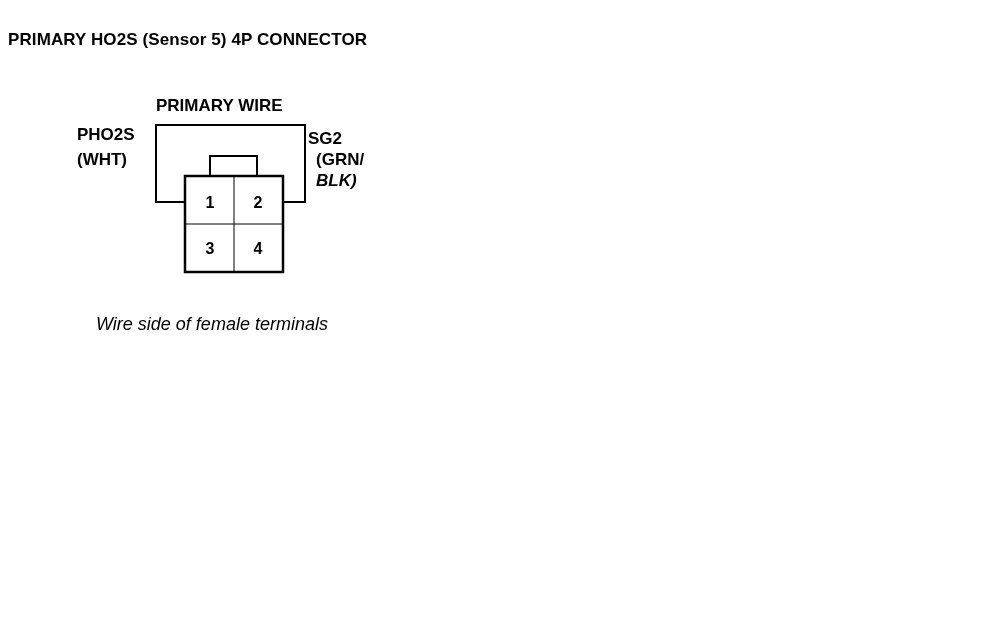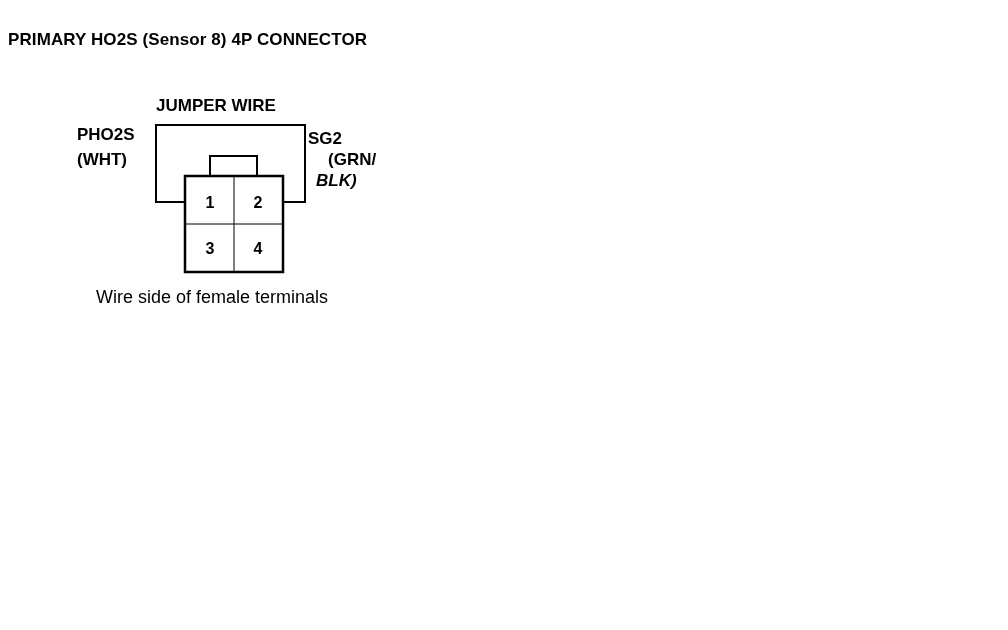--- a/index.html
+++ b/index.html
@@ -1,35 +1,35 @@
 <!DOCTYPE html>
 <html><head>
 <meta charset="utf-8">
 <style>
   html, body { margin:0; padding:0; background:#ffffff; }
   body { width:1008px; height:630px; position:relative; overflow:hidden;
          font-family:"Liberation Sans", "DejaVu Sans", sans-serif; color:#000; }
   .title { position:absolute; left:8px; top:30px; font-size:17px; font-weight:bold; letter-spacing:0.1px; white-space:nowrap; }
   .label { position:absolute; font-weight:bold; font-size:17px; line-height:21px; white-space:nowrap; }
-  .caption { position:absolute; left:96px; top:287px; font-size:18px; white-space:nowrap; }
+  .caption { position:absolute; left:96px; top:314px; font-size:18px; white-space:nowrap;font-style:italic; }
   svg.diagram { position:absolute; left:0; top:0; }
   .pin { position:absolute; font-weight:bold; font-size:16px; width:20px; text-align:center; }
 </style>
 </head>
 <body>
 
-<div class="title">PRIMARY HO2S (Sensor 8) 4P CONNECTOR</div>
+<div class="title">PRIMARY HO2S (Sensor 5) 4P CONNECTOR</div>
 
-<div class="label" style="left:156px; top:95px;">JUMPER WIRE</div>
+<div class="label" style="left:156px; top:95px;">PRIMARY WIRE</div>
 
 <div class="label" style="left:77px; top:124px;">PHO2S</div>
 <div class="label" style="left:77px; top:149px;">(WHT)</div>
 
 <div class="label" style="left:308px; top:128px;">SG2</div>
-<div class="label" style="left:328px; top:149px;text-align:right;">(GRN/</div>
+<div class="label" style="left:316px; top:149px;text-align:right;">(GRN/</div>
 <div class="label" style="left:316px; top:170px;font-style:italic;">BLK)</div>
 
 <svg class="diagram" width="1008" height="630">
 
   <polyline points="185,202 156,202 156,125 305,125 305,202 283,202" fill="none" stroke="#000" stroke-width="2"></polyline>
 
   <polyline points="210,176 210,156 257,156 257,176" fill="none" stroke="#000" stroke-width="2"></polyline>
 
   <rect x="185" y="176" width="98" height="96" fill="#fff" stroke="#000" stroke-width="2.5"></rect>
   <line x1="234" y1="176" x2="234" y2="272" stroke="#000" stroke-width="1"></line>

